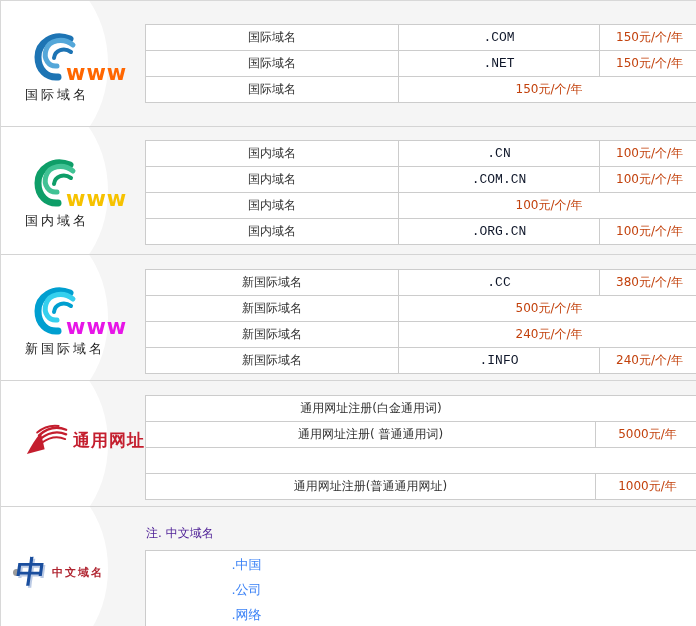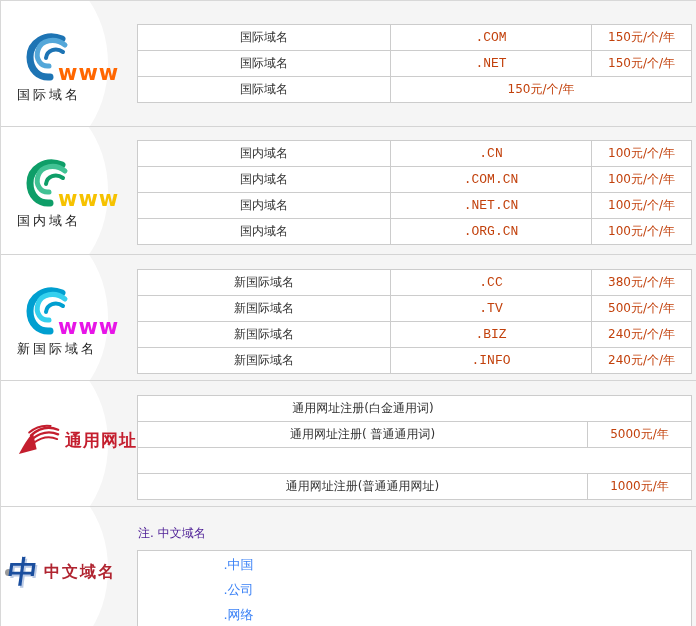--- a/index.html
+++ b/index.html
@@ -7,41 +7,41 @@
     width:696px;height:626px;box-sizing:border-box;
     border-top:1px solid #d8d8d8;border-left:1px solid #d8d8d8;
     font-family:"DejaVu Sans","Liberation Sans",sans-serif;
     color:#333;overflow:hidden;
   }
   .sec{position:relative;background:#f5f5f5;overflow:hidden;display:flex;box-sizing:border-box;}
   .sec.bordered{border-bottom:1px solid #d4d4d4;}
   .sec1{height:126px}.sec2{height:128px}.sec3{height:126px}.sec4{height:126px}.sec5{height:123px}
   .blob{position:absolute;left:-45px;top:50%;width:152px;height:192px;margin-top:-96px;
     background:#fff;border-radius:50%;}
-  .side{position:relative;width:136px;flex:none;}
+  .side{position:relative;width:136px;flex:none;margin-left:8px;}
   .content{position:relative;flex:1;}
   .pt1{padding-top:23px}.pt2{padding-top:13px}.pt3{padding-top:14px}.pt4{padding-top:14px}.pt5{padding-top:18px}
   .side-pad{padding-top:30px;}
   .www-svg{display:block;margin-left:24px;}
   .side-label{font-size:13px;color:#1a1a1a;letter-spacing:3px;margin:3px 0 0 16px;white-space:nowrap;}
   .tbl{width:555px;background:#fff;border:1px solid #ccc;box-sizing:border-box;}
   .tr{display:flex;border-bottom:1px solid #ccc;height:25px;}
   .tr:last-child{border-bottom:none;}
   .td{display:flex;align-items:center;justify-content:center;border-right:1px solid #ccc;
       box-sizing:border-box;font-size:12px;color:#333;overflow:hidden;}
   .td:last-child{border-right:none;}
   .c1{width:253px}.c2{width:201px}.c3{flex:1}
   .c1wide{width:450px}
-  .mono{font-family:"Liberation Mono","DejaVu Sans Mono",monospace;font-size:13px;color:#c2410c;}
+  .mono{font-family:"Liberation Mono","DejaVu Sans Mono",monospace;font-size:13px;color:#0f172a;}
   .price{color:#c2410c;}
   .brand-row{display:flex;align-items:center;text-align:right;}
   .brand4{padding-top:42px;padding-left:16px;}
   .brand5{padding-top:50px;padding-left:4px;}
   .brand-red{color:#c41e2e;font-weight:bold;font-size:17px;letter-spacing:1px;margin-left:5px;white-space:nowrap;}
-  .brand-cn{color:#b02430;font-weight:bold;font-size:16px;letter-spacing:2px;margin-left:6px;white-space:nowrap;}
+  .brand-cn{color:#b02430;font-weight:bold;font-size:11px;letter-spacing:2px;margin-left:6px;white-space:nowrap;}
   .zhong{font-size:30px;font-weight:bold;color:#1a4e9e;display:inline-block;
     transform:skewX(-8deg);text-shadow:2px 2px 0 #bccbe5;line-height:30px;}
   .zhong-dot{display:inline-block;width:7px;height:7px;border-radius:50%;
     background:#9a9a9a;vertical-align:bottom;margin-right:-4px;}
   .note{font-size:12px;color:#4c1d95;margin:0 0 8px 1px;}
   .tall-row{height:76px;}
   .dom-list{text-align:left;font-size:13px;line-height:25px;color:#3b82f6;}
   .price-lg{font-size:13px;}
 </style>
 </head>
@@ -98,21 +98,20 @@
           <div class="td c2 mono">.CN</div>
           <div class="td c3 price">100元/个/年</div>
         </div>
         <div class="tr">
           <div class="td c1">国内域名</div>
           <div class="td c2 mono">.COM.CN</div>
           <div class="td c3 price">100元/个/年</div>
         </div>
         <div class="tr">
           <div class="td c1">国内域名</div>
-          <div class="td c2 mono">.NET.CN</div>
           <div class="td c3 price">100元/个/年</div>
         </div>
         <div class="tr">
           <div class="td c1">国内域名</div>
           <div class="td c2 mono">.ORG.CN</div>
           <div class="td c3 price">100元/个/年</div>
         </div>
       </div>
     </div>
   </section>
@@ -130,26 +129,24 @@
     </aside>
     <div class="content pt3">
       <div class="tbl">
         <div class="tr">
           <div class="td c1">新国际域名</div>
           <div class="td c2 mono">.CC</div>
           <div class="td c3 price">380元/个/年</div>
         </div>
         <div class="tr">
           <div class="td c1">新国际域名</div>
-          <div class="td c2 mono">.TV</div>
           <div class="td c3 price">500元/个/年</div>
         </div>
         <div class="tr">
           <div class="td c1">新国际域名</div>
-          <div class="td c2 mono">.BIZ</div>
           <div class="td c3 price">240元/个/年</div>
         </div>
         <div class="tr">
           <div class="td c1">新国际域名</div>
           <div class="td c2 mono">.INFO</div>
           <div class="td c3 price">240元/个/年</div>
         </div>
       </div>
     </div>
   </section>

